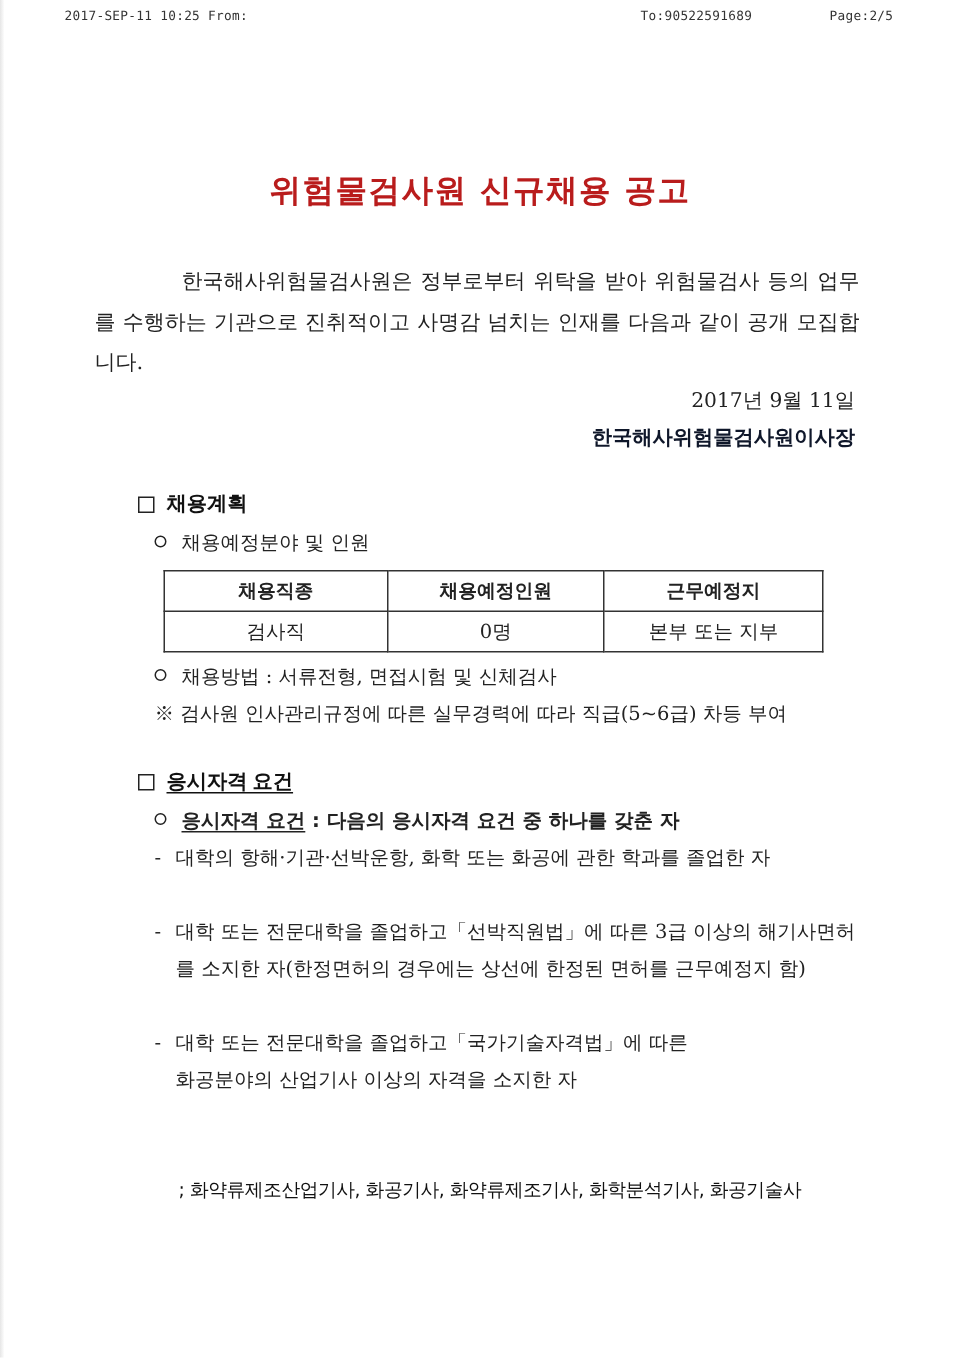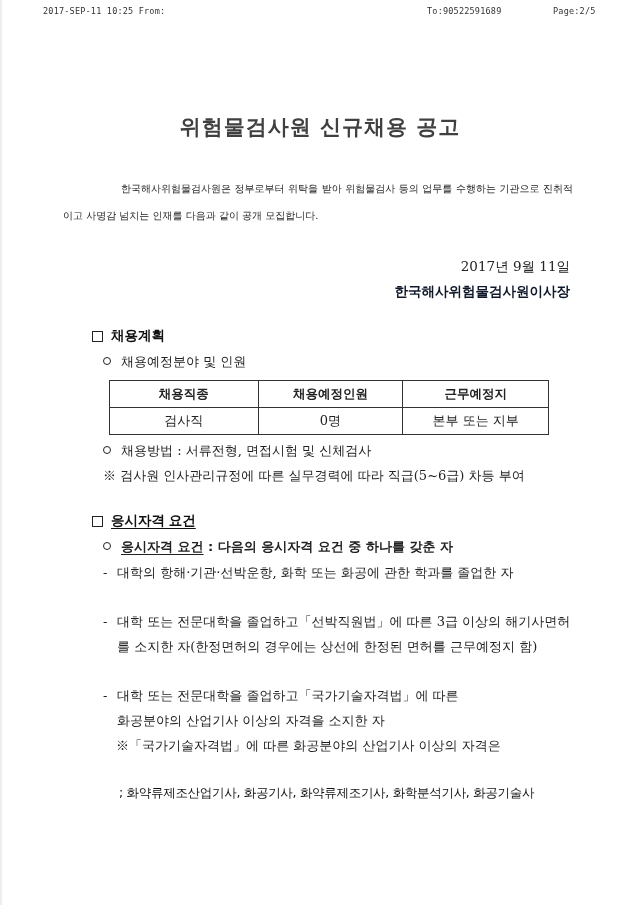--- a/index.html
+++ b/index.html
@@ -40,29 +40,29 @@
     .title {
       position: absolute;
       top: 113px;
       left: 0;
       width: 640px;
       text-align: center;
       font-family: "DejaVu Sans", "Liberation Sans", sans-serif;
       font-weight: bold;
       font-size: 21px;
       letter-spacing: 1px;
-      color: #404040;
+      color: #b91c1c;
     }
 
     .intro {
       position: absolute;
       top: 175px;
       left: 63px;
       width: 510px;
-      font-size: 10px;
+      font-size: 14px;
       line-height: 27px;
       color: #222;
       text-align: justify;
       text-indent: 58px;
     }
 
     .date {
       position: absolute;
       top: 258px;
       right: 70px;
@@ -77,21 +77,21 @@
       font-family: "DejaVu Sans", "Liberation Sans", sans-serif;
       font-weight: bold;
       font-size: 13.5px;
       color: #0f172a;
       text-align: left;
     }
 
     .section-heading {
       position: absolute;
       left: 92px;
-      font-family: Liberation Sans, sans-serif;
+      font-family: Liberation Serif, serif;
       font-weight: bold;
       font-size: 13.5px;
       color: #111;
       display: flex;
       align-items: center;
       justify-content: center;
     }
     .checkbox {
       display: inline-block;
       width: 11px; height: 11px;
@@ -253,16 +253,15 @@
   <span class="body">대학 또는 전문대학을 졸업하고「선박직원법」에 따른 3급 이상의 해기사면허를 소지한 자(한정면허의 경우에는 상선에 한정된 면허를 근무예정지 함)</span>
 </div>
 
 <div class="req-item" style="top:683px;">
   <span class="dash">-</span>
   <span class="body">대학 또는 전문대학을 졸업하고「국가기술자격법」에 따른</span>
   <span class="body">화공분야의 산업기사 이상의 자격을 소지한 자</span>
 </div>
 
 <div class="note-block" style="top:733px;">
-  <span>※「국가기술자격법」에 따른 화공분야의 산업기사 이상의 자격은</span>
 </div>
 
 <div class="qual-list">; 화약류제조산업기사, 화공기사, 화약류제조기사, 화학분석기사, 화공기술사</div>
 
 </body></html>

